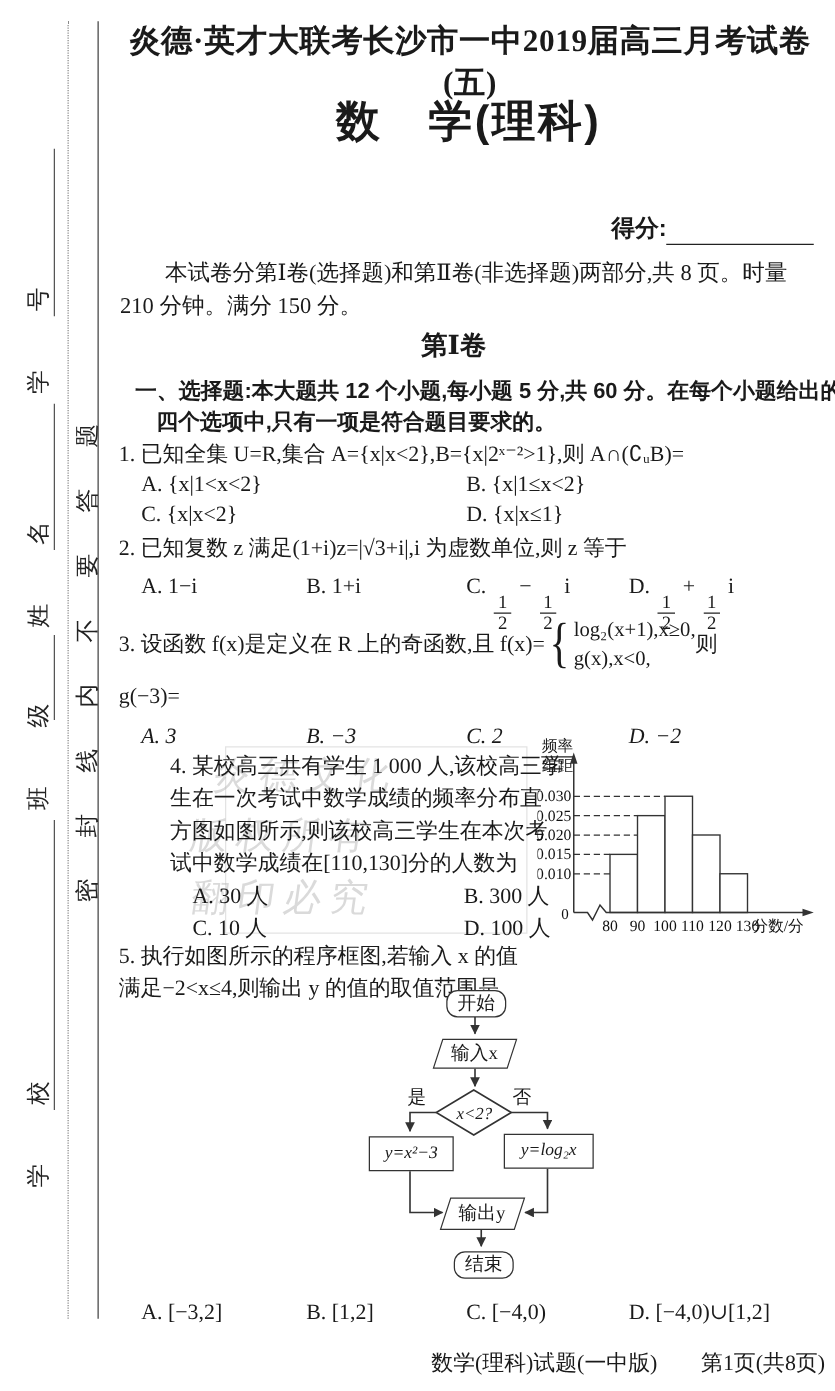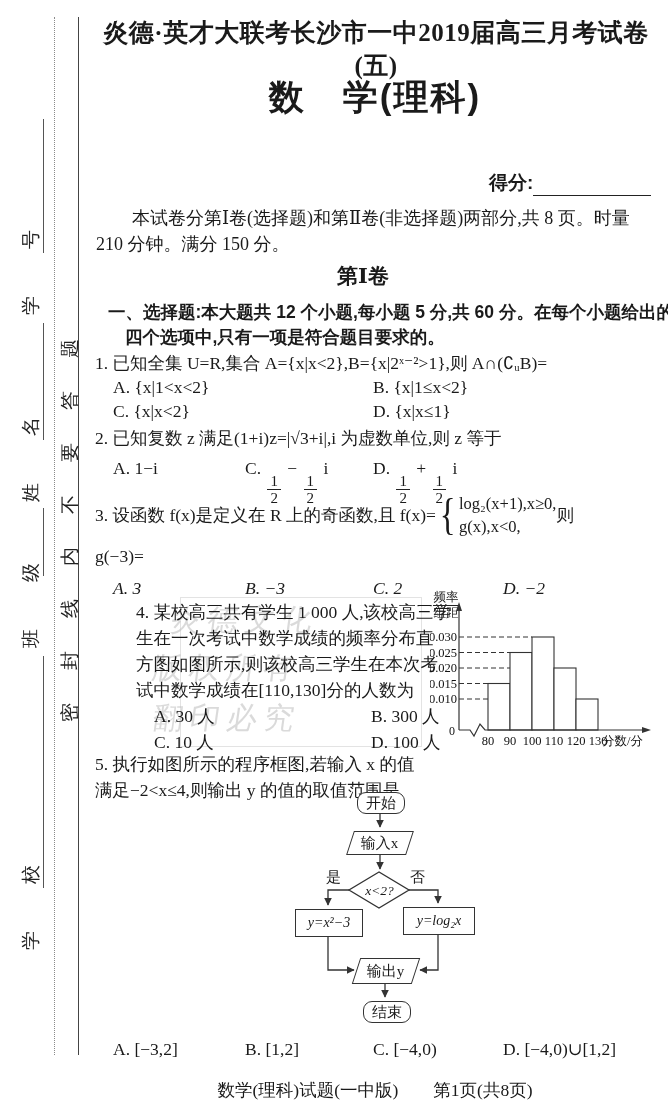--- a/index.html
+++ b/index.html
@@ -73,21 +73,21 @@
   .fc-unskew{transform:skewX(18deg);}
   .fc-decision-text{position:absolute;left:352px;top:883px;width:55px;text-align:center;
            font-size:13.5px;font-style:italic;}
   .fc-yes{position:absolute;left:326px;top:868px;font-size:15px;}
   .fc-no{position:absolute;left:410px;top:868px;font-size:15px;}
   .fc-left{left:295px;top:909px;width:66px;height:26px;font-style:italic;font-size:14px;}
   .fc-right{left:403px;top:907px;width:70px;height:26px;font-style:italic;font-size:14px;}
   .fc-output{left:356px;top:958px;width:58px;height:24px;transform:skewX(-18deg);}
   .fc-end{left:363px;top:1001px;width:46px;height:20px;border-radius:9px;}
   
-  .footer{position:absolute;left:90px;top:1078px;width:570px;text-align:center;font-size:17.5px;}
+  .footer{position:absolute;left:90px;top:1078px;width:570px;text-align:right;font-size:17.5px;}
 </style>
 </head>
 <body>
 
 <div class="page">
 
   <div class="dotted-line"></div>
   <div class="solid-line"></div>
 
   <div class="seal-names">
@@ -135,20 +135,21 @@
       <span>B. {x|1≤x&lt;2}</span>
       <span>C. {x|x&lt;2}</span>
       <span>D. {x|x≤1}</span>
     </div>
   </div>
 
   <div class="q" style="top:426px;">
     <div>2. 已知复数 z 满足(1+i)z=|√3+i|,i 为虚数单位,则 z 等于</div>
     <div class="optrow cols-4" style="margin-top:6px;">
       <span>A. 1−i</span>
+      <span>B. 1+i</span>
       <span>
         <span>C.</span>
         <span class="frac">
             <span class="num">1</span>
             <span>2</span>
           </span>
         <span>−</span>
         <span class="frac">
             <span class="num">1</span>
             <span>2</span>

